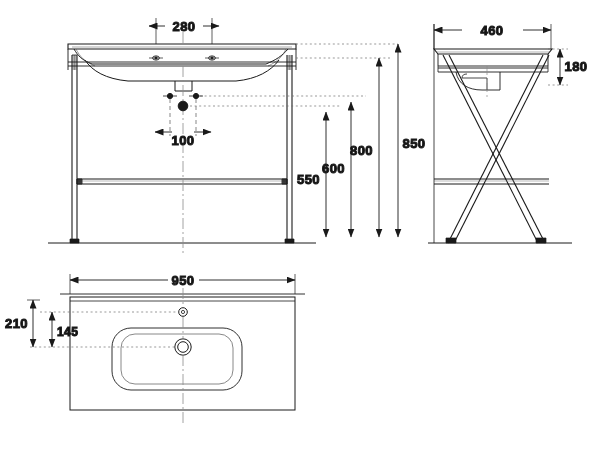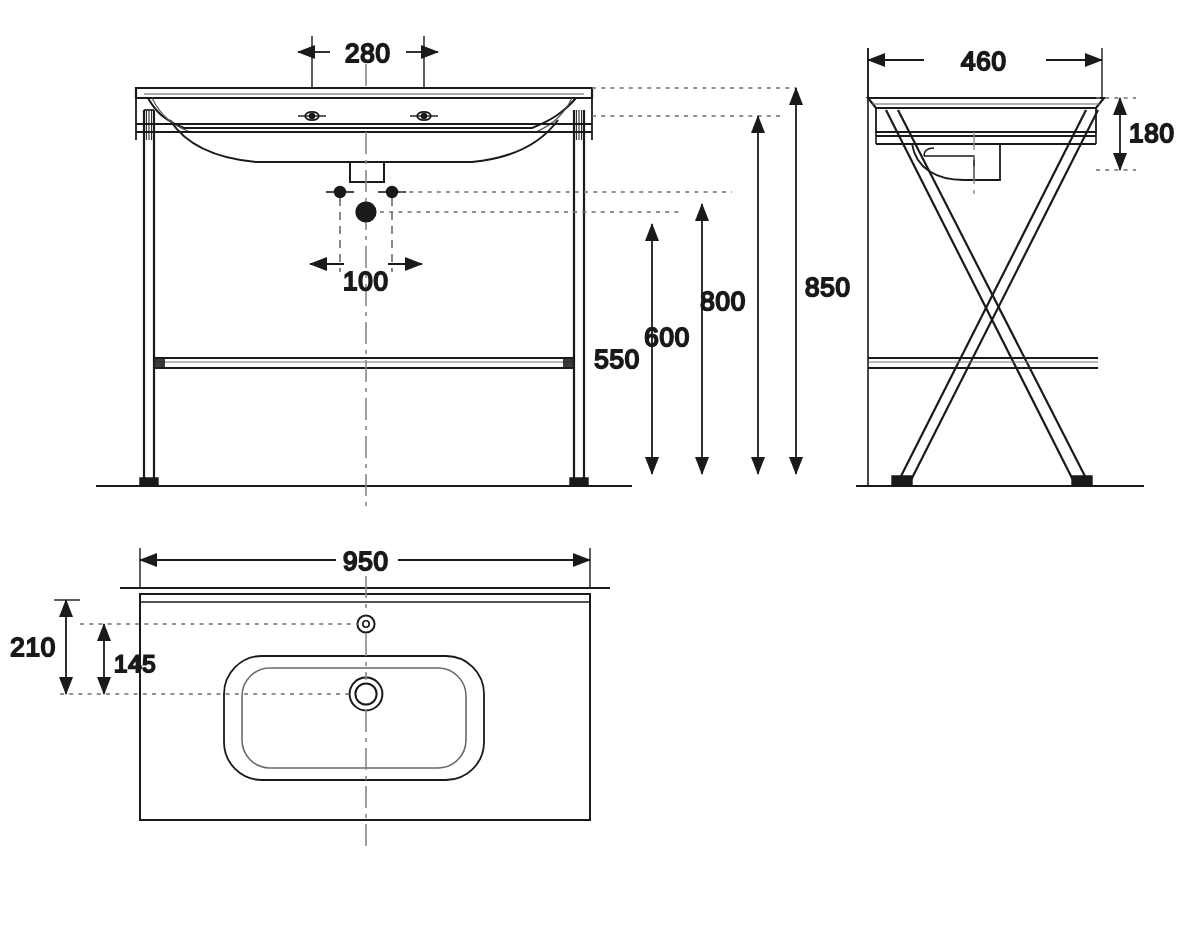--- a/index.html
+++ b/index.html
@@ -1,21 +1,21 @@
 <!DOCTYPE html>
 <html><head>
 <meta charset="utf-8">
 <style>
   html,body{margin:0;padding:0;background:#ffffff;}
   body{
     font-family:"Liberation Sans", sans-serif;
     width:600px;height:473px;position:relative;overflow:hidden;
     color:#1a1a1a;
   }
-  #sheet{position:absolute;left:0;top:0;width:528px;height:473px;}
+  #sheet{position:absolute;left:0;top:0;width:528px;height:473px;font-weight:bold;}
   svg{display:block;}
   .dimtext{
     font-family:"Liberation Sans", sans-serif;
     font-size:13px;
     fill:#111111;
     letter-spacing:0.4px;
   }
   .dimtext.small{font-size:12px;}
 </style>
 </head>

